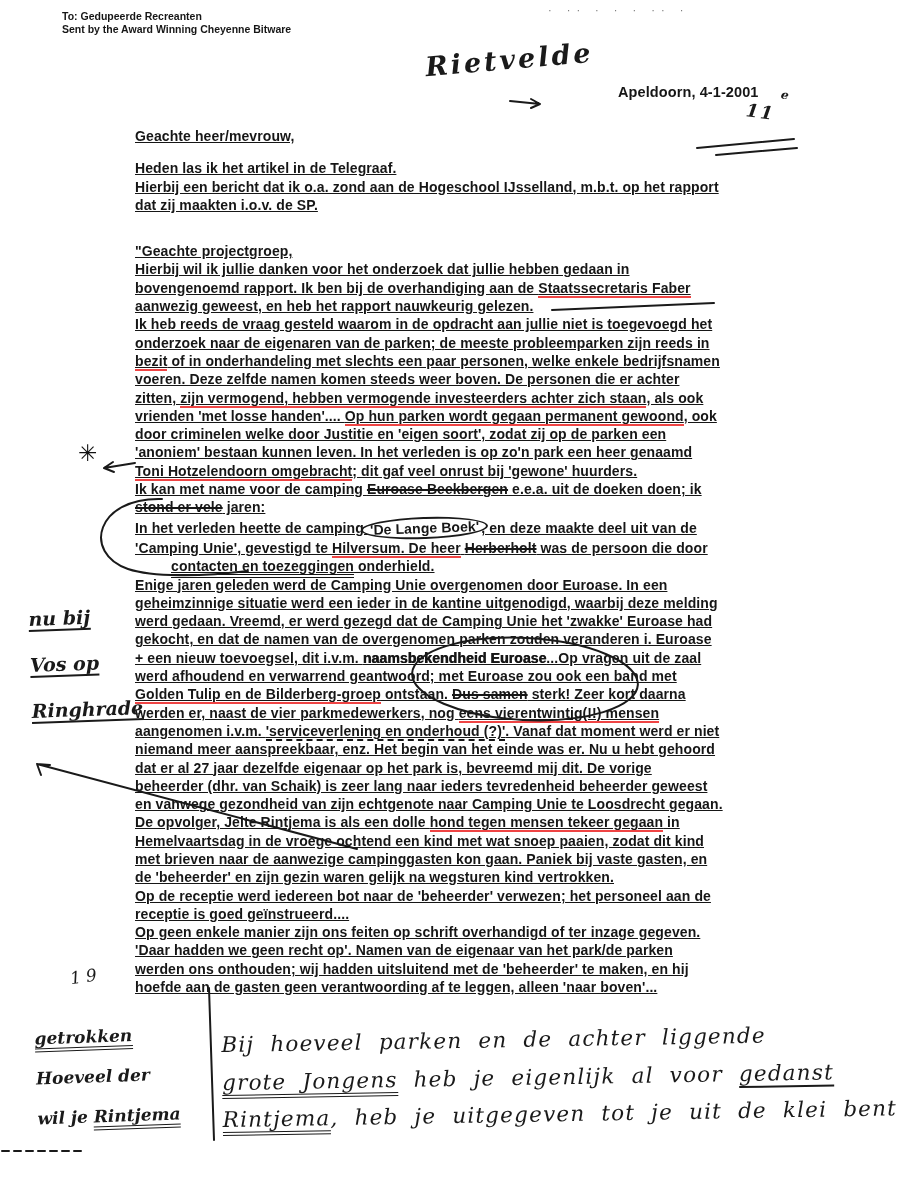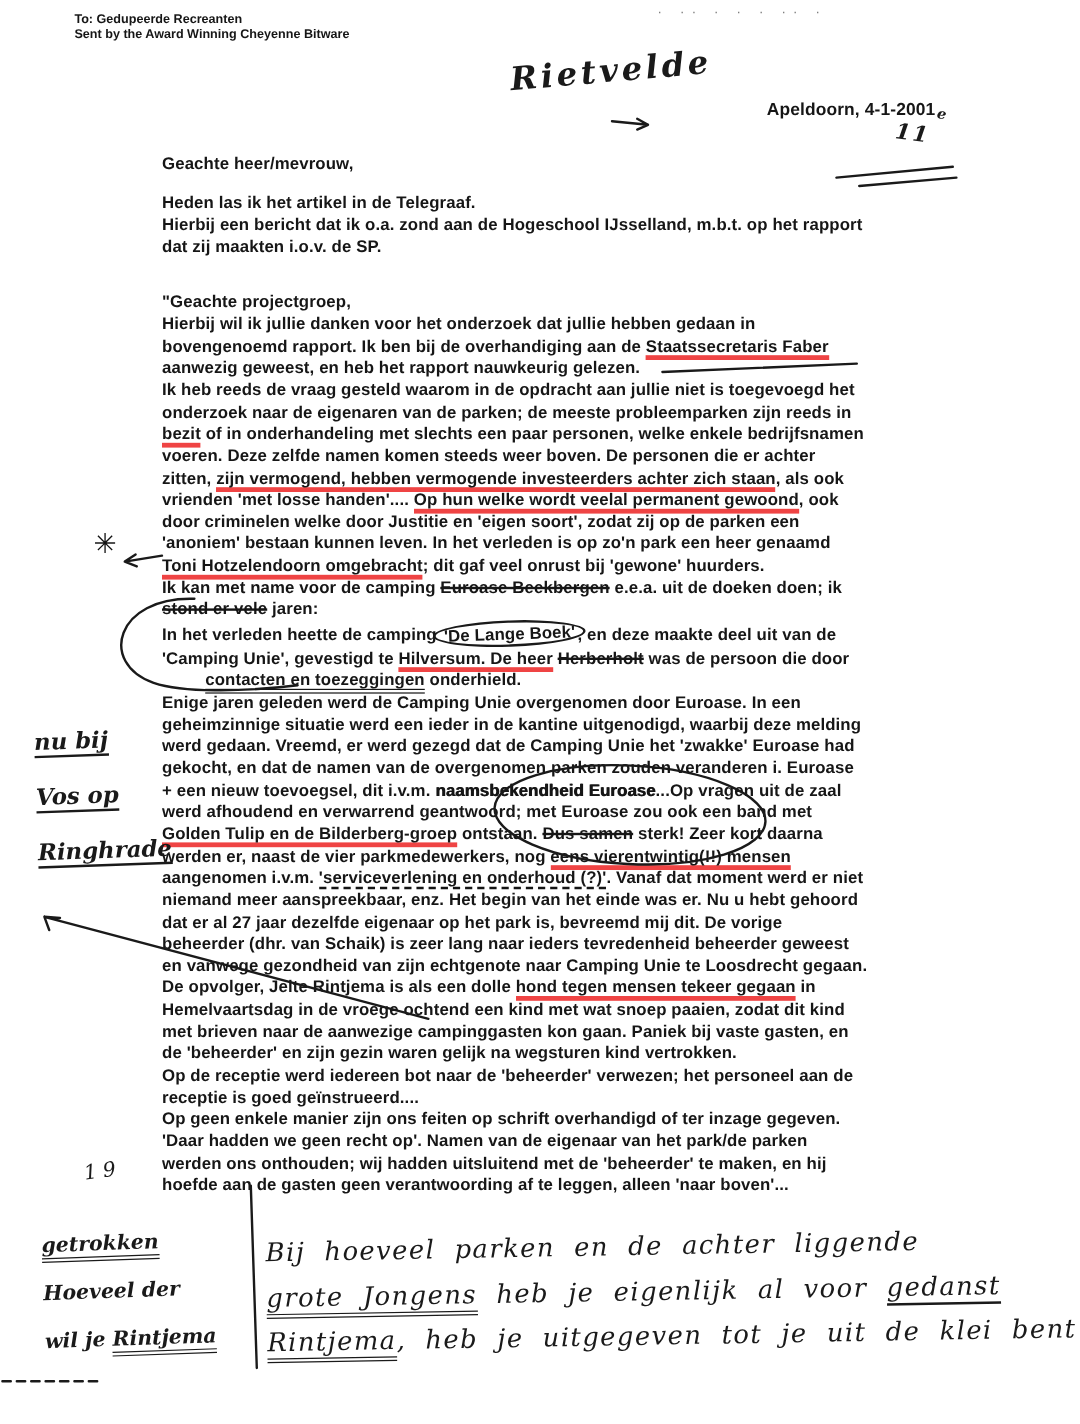--- a/index.html
+++ b/index.html
@@ -7,29 +7,29 @@
        font-family:"Liberation Sans",sans-serif;color:#161616;overflow:hidden;}
   .page{position:absolute;inset:0;padding-left:16px;}
   .typed{font-weight:700;letter-spacing:.1px;}
   .hand{font-family:"DejaVu Serif",serif;font-style:italic;color:#1a1a1a;}
 
   .hdr{position:absolute;left:62px;top:10px;font-size:10.5px;font-weight:700;line-height:12.5px;}
   .dots{position:absolute;left:548px;top:4px;font-size:11px;color:#777;letter-spacing:6px;}
 
   .scribble{position:absolute;left:425px;top:44px;font-size:27px;letter-spacing:3px;
             transform:rotate(-5deg);font-weight:700;}
-  .date{position:absolute;left:639px;top:84px;font-size:14.5px;}
+  .date{position:absolute;left:618px;top:84px;font-size:14.5px;}
   .eleven{position:absolute;left:746px;top:101px;font-size:18px;font-weight:700;transform:rotate(8deg);letter-spacing:2px;}
   .eleven-sup{position:absolute;left:781px;top:88px;font-size:12px;font-weight:700;transform:rotate(14deg);}
 
-  #letter-body{position:absolute;left:135px;top:127px;width:710px;font-size:14px;line-height:18.3px;}
+  #letter-body{position:absolute;left:135px;top:127px;width:710px;font-size:14px;line-height:18.3px;text-decoration:underline;}
   .line{white-space:nowrap;}
   .gap{height:14px;}
 
-  .u{border-bottom:4px solid #ef4444;}
+  .u{border-bottom:2px solid #ef4444;}
   .u2{border-bottom:4px double #141414;margin-left:36px;}
   .ud{border-bottom:2px dashed #141414;}
   .st{text-decoration:line-through;text-decoration-thickness:2px;}
   .b{text-shadow:.6px 0 0 currentColor;text-align:center;}
   .circle{display:inline-block;border:2px solid #1a1a1a;border-radius:50%;
           padding:0 7px;margin:0 -7px;transform:rotate(-2deg);}
 
   .m-star{position:absolute;left:78px;top:440px;font-size:23px;color:#111;}
   .m-note{position:absolute;left:30px;top:594px;font-size:19px;line-height:46px;
           transform:rotate(-2deg);font-weight:700;}
@@ -73,21 +73,21 @@
       <div class="gap"></div>
       <div class="line"><span>"Geachte projectgroep,</span></div>
       <div class="line"><span>Hierbij wil ik jullie danken voor het onderzoek dat jullie hebben gedaan in</span></div>
       <div class="line"><span>bovengenoemd rapport. Ik ben bij de overhandiging aan de </span><span class="u">Staatssecretaris Faber</span></div>
       <div class="line"><span>aanwezig geweest, en heb het rapport nauwkeurig gelezen.</span></div>
       <div class="line"><span>Ik heb reeds de vraag gesteld waarom in de opdracht aan jullie niet is toegevoegd het</span></div>
       <div class="line"><span>onderzoek naar de eigenaren van de parken; de meeste probleemparken zijn reeds in</span></div>
       <div class="line"><span class="u">bezit</span><span> of in onderhandeling met slechts een paar personen, welke enkele bedrijfsnamen</span></div>
       <div class="line"><span>voeren. Deze zelfde namen komen steeds weer boven. De personen die er achter</span></div>
       <div class="line"><span>zitten, </span><span class="u">zijn vermogend, hebben vermogende investeerders achter zich staan</span><span>, als ook</span></div>
-      <div class="line"><span>vrienden 'met losse handen'.... </span><span class="u">Op hun welke wordt veelal permanent gewoond</span><span>, ook</span></div>
+      <div class="line"><span>vrienden 'met losse handen'.... </span><span class="u">Op hun parken wordt gegaan permanent gewoond</span><span>, ook</span></div>
       <div class="line"><span>door criminelen welke door Justitie en 'eigen soort', zodat zij op de parken een</span></div>
       <div class="line"><span>'anoniem' bestaan kunnen leven. In het verleden is op zo'n park een heer genaamd</span></div>
       <div class="line"><span class="u">Toni Hotzelendoorn omgebracht</span><span>; dit gaf veel onrust bij 'gewone' huurders.</span></div>
       <div class="line"><span>Ik kan met name voor de camping </span><span class="st">Euroase Beekbergen</span><span> e.e.a. uit de doeken doen; ik</span></div>
       <div class="line"><span class="st">stond er vele</span><span> jaren:</span></div>
       <div class="line"><span>In het verleden heette de camping </span><span class="circle">'De Lange Boek'</span><span>, en deze maakte deel uit van de</span></div>
       <div class="line"><span>'Camping Unie', gevestigd te </span><span class="u">Hilversum. De heer</span><span> </span><span class="st">Herberholt</span><span> was de persoon die door</span></div>
       <div class="line"><span class="u2">contacten en toezeggingen</span><span> onderhield.</span></div>
       <div class="line"><span>Enige jaren geleden werd de Camping Unie overgenomen door Euroase. In een</span></div>
       <div class="line"><span>geheimzinnige situatie werd een ieder in de kantine uitgenodigd, waarbij deze melding</span></div>

